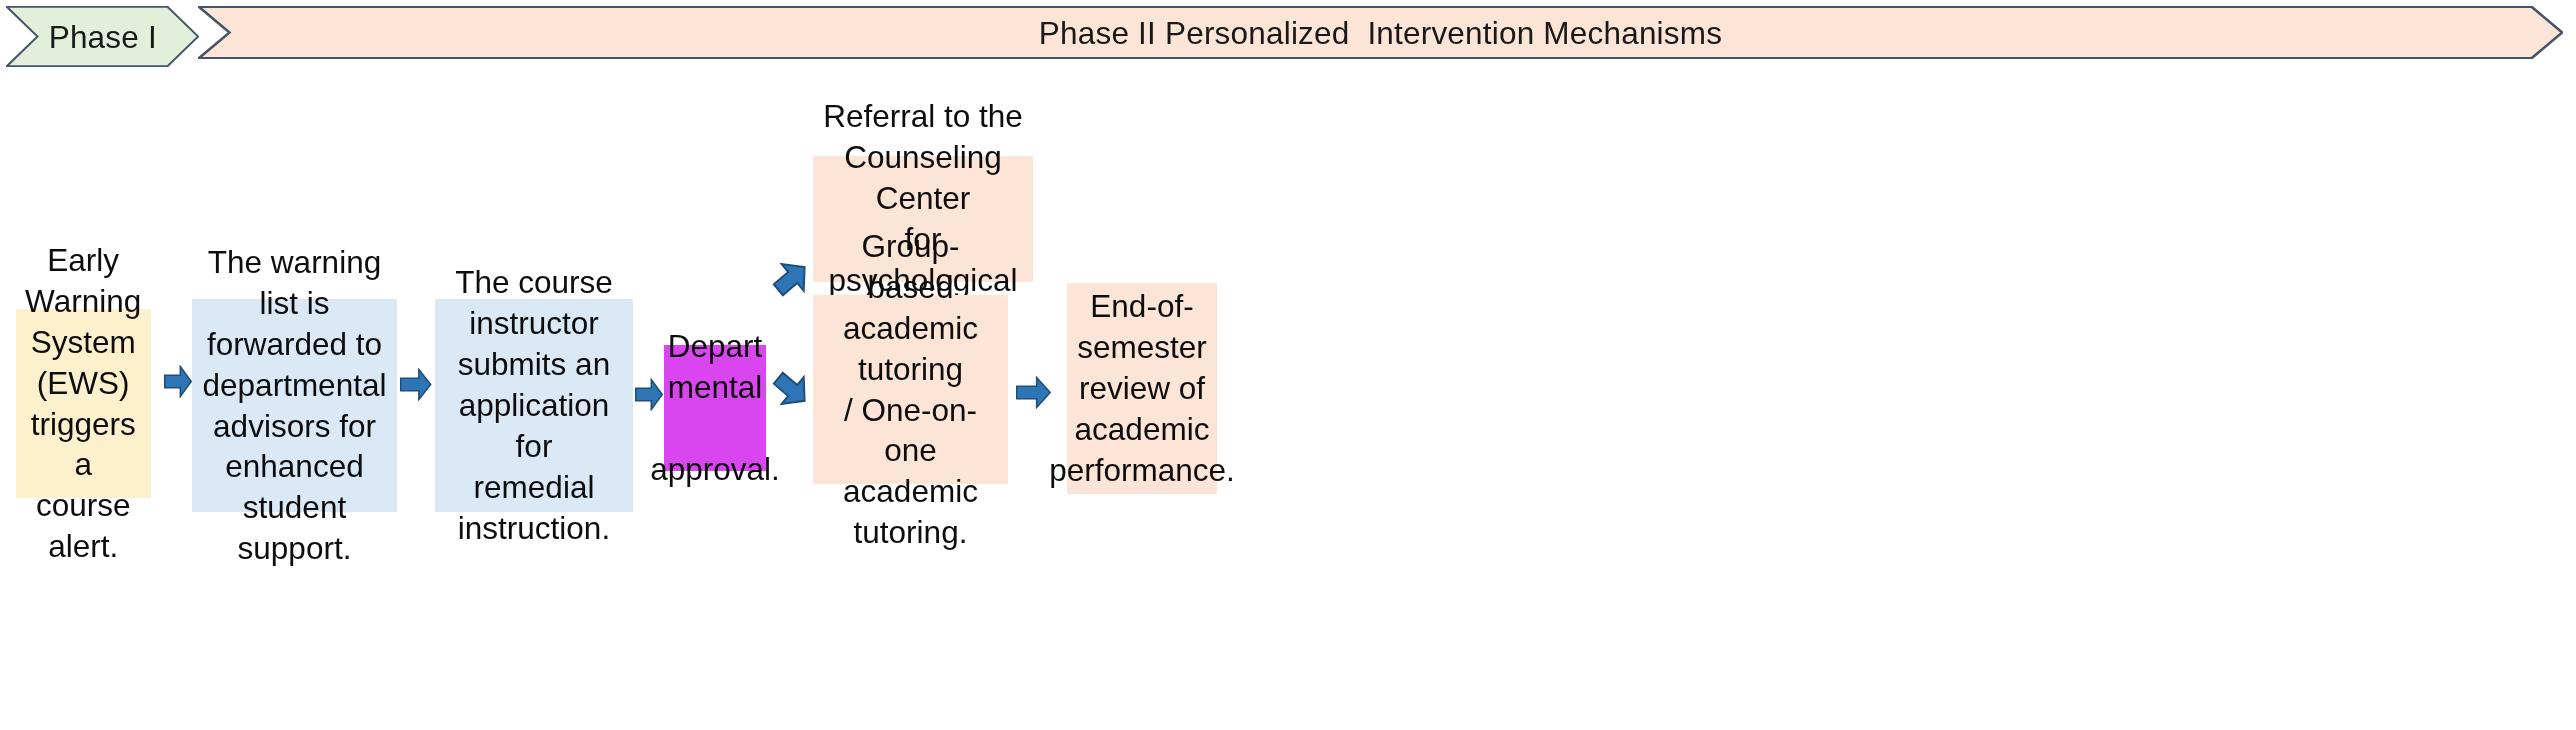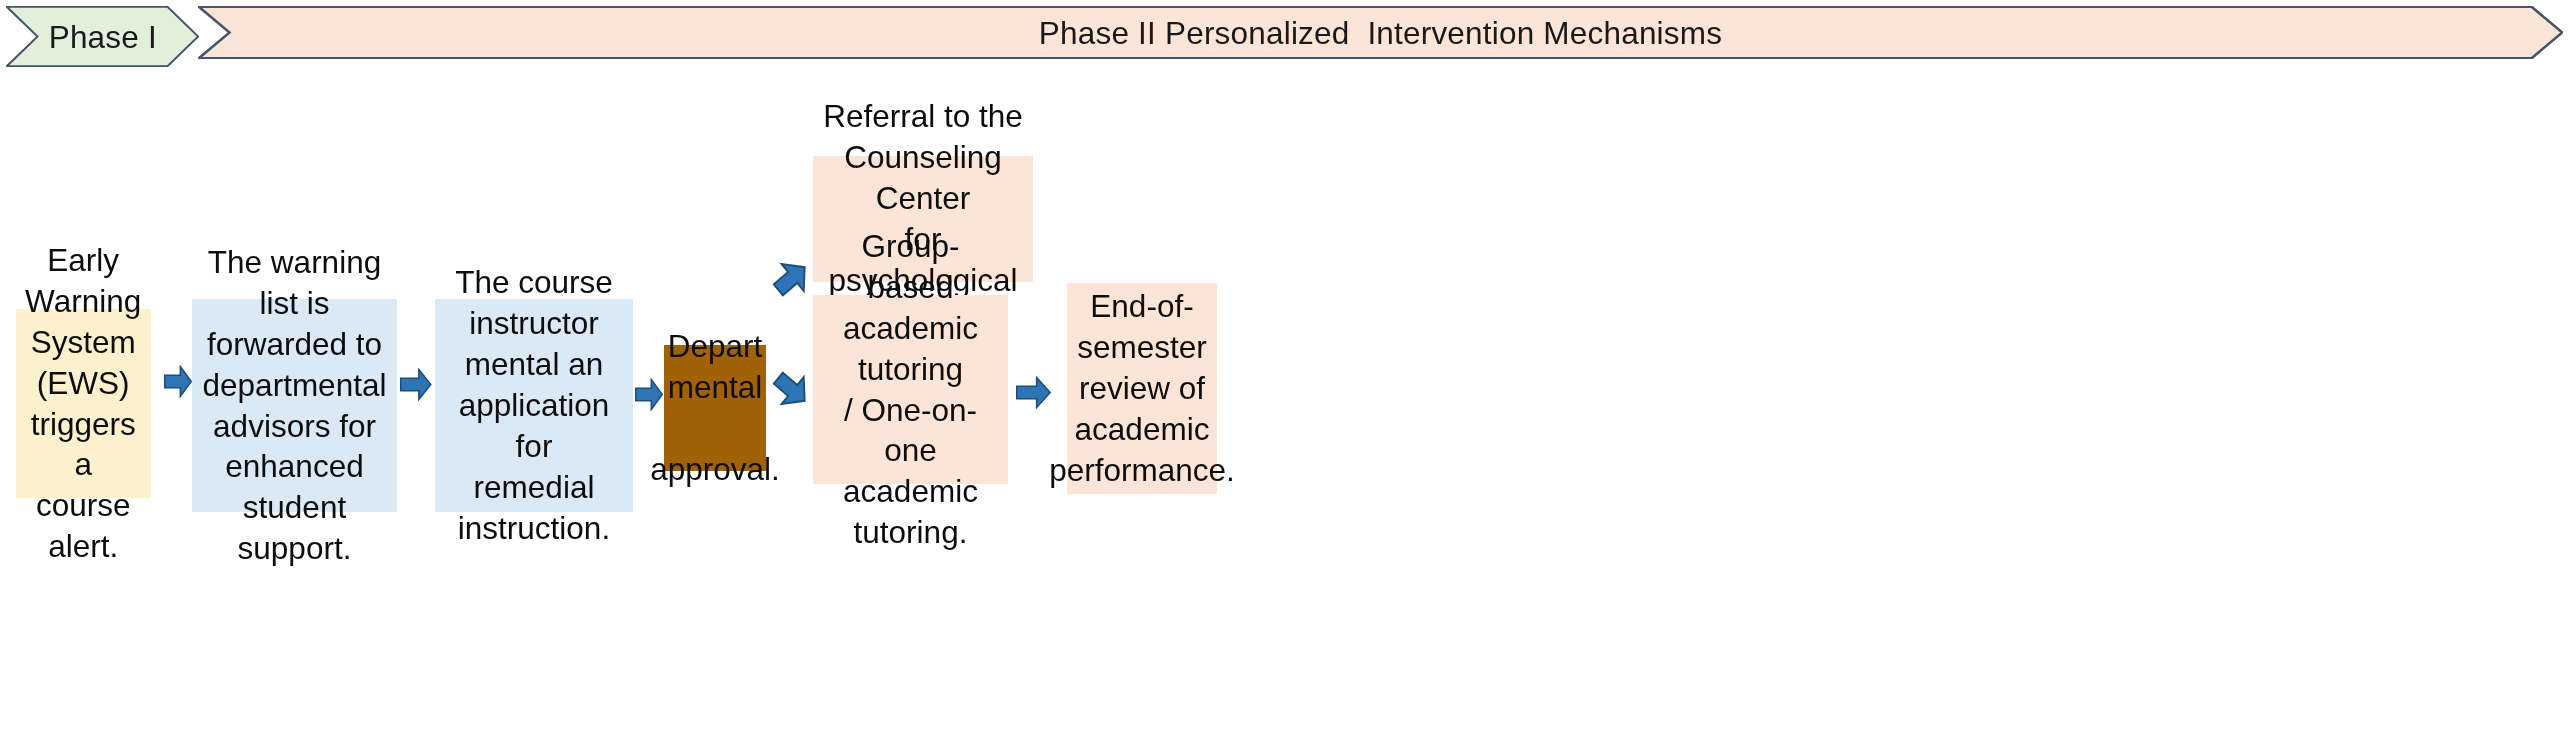--- a/index.html
+++ b/index.html
@@ -58,21 +58,21 @@
     justify-content: center;
     text-align: center;
     color: #0d0d0d;
     font-size: 31.5px;
     line-height: 1.30;
     padding: 4.7px 7.9px;
     white-space: pre-line;
   }
   .box-yellow { background: #fdf0cd; }
   .box-blue   { background: #dbe8f6; }
-  .box-blue-light { background: #a16207; }
+  .box-blue-light { background: #d946ef; }
   .box-peach  { background: #fce5d6; }
 
   #box-ews            { left: 15.7px;   top: 309px; width: 135px; height: 189px; }
   #box-forwarded      { left: 192px;  top: 299px; width: 205px; height: 213px; }
   #box-instructor     { left: 435px;  top: 299px; width: 198px; height: 213px; }
   #box-approval       { left: 664px;  top: 345px; width: 102px; height: 126px; }
   #box-counseling     { left: 813px; top: 156px; width: 220px; height: 126px; }
   #box-tutoring       { left: 813px; top: 295px; width: 195px; height: 189px; }
   #box-review         { left: 1067px; top: 283px; width: 150px; height: 211px; }
 
@@ -116,21 +116,21 @@
 
   <div class="box box-blue" id="box-forwarded">The warning list is
 forwarded to
 departmental
 advisors for
 enhanced student
 support.</div>
 
   <div class="box box-blue" id="box-instructor">The course
 instructor
-mental an
+submits an
 application for
 remedial
 instruction.</div>
 
   <div class="box box-blue-light" id="box-approval">Depart
 mental
 
 approval.</div>
 
   <div class="box box-peach" id="box-counseling">Referral to the

